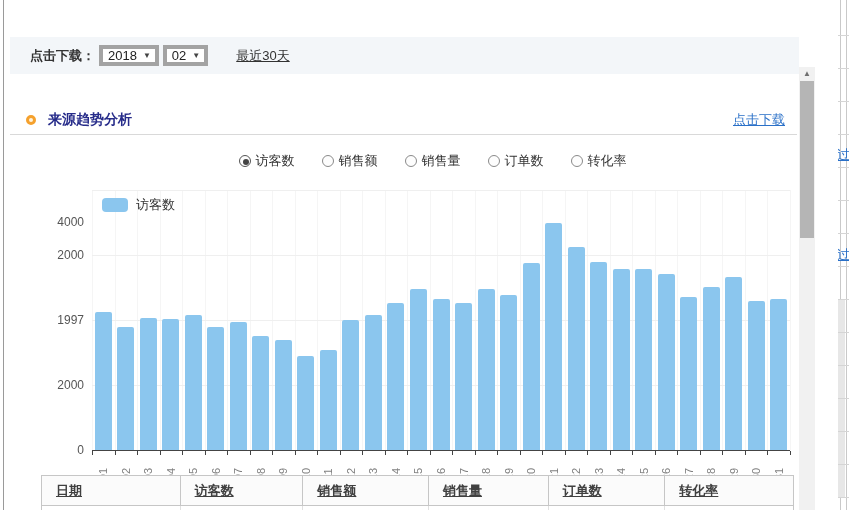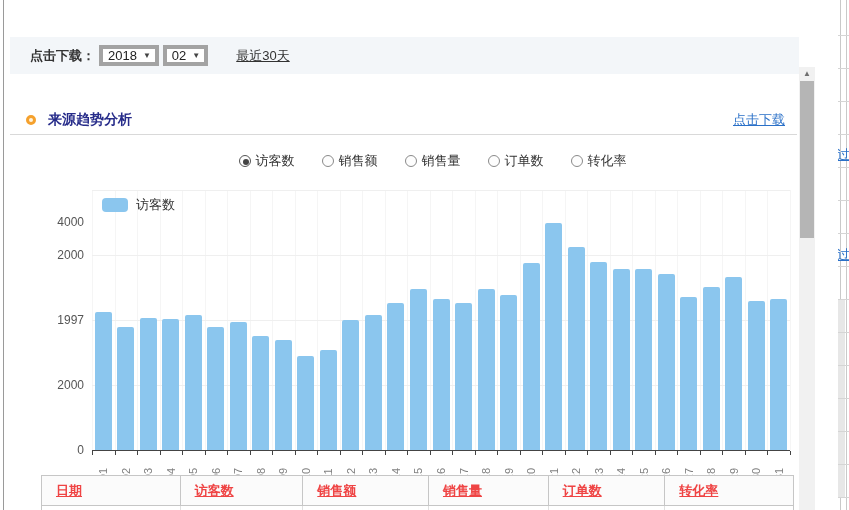--- a/index.html
+++ b/index.html
@@ -62,21 +62,21 @@
   .xlab { position:absolute; width:36px; height:12px; font-size:11px; color:#808080;
     text-align:center; transform:rotate(-90deg); white-space:nowrap; }
   .legend { position:absolute; display:flex; align-items:center; gap:8px; }
   .legend .sw { width:26px; height:14px; border-radius:4px; }
   .legend .lg-lbl { font-size:13px; color:#333; }
 
   
   .tbl { position:absolute; left:33px; top:442px; width:753px; border:1px solid #c6c6c6; border-bottom:none; }
   .tbl-head { display:flex; height:29px; background:#fbfbfb; }
   .tbl-head .th { border-right:1px solid #c6c6c6; display:flex; align-items:center; padding-left:14px;
-    font-size:13px; font-weight:bold; color:#ef4444; }
+    font-size:13px; font-weight:bold; color:#404040; }
   .tbl-head .th:last-child { border-right:none; }
   .tbl-row { display:flex; height:12px; background:#fff; border-top:1px solid #c6c6c6; }
   .tbl-row .td { border-right:1px solid #e0e0e0; height:12px; }
   .tbl-row .td:last-child { border-right:none; }
 
   
   .sbar { position:absolute; left:791px; top:34px; width:16px; height:468px; background:#f1f1f1; }
   .sbar .s-up, .sbar .s-down { position:absolute; left:0; width:16px; height:14px;
     font-size:8px; color:#6f6f6f; text-align:center; line-height:14px; cursor:pointer; }
   .sbar .s-up { top:0; }

